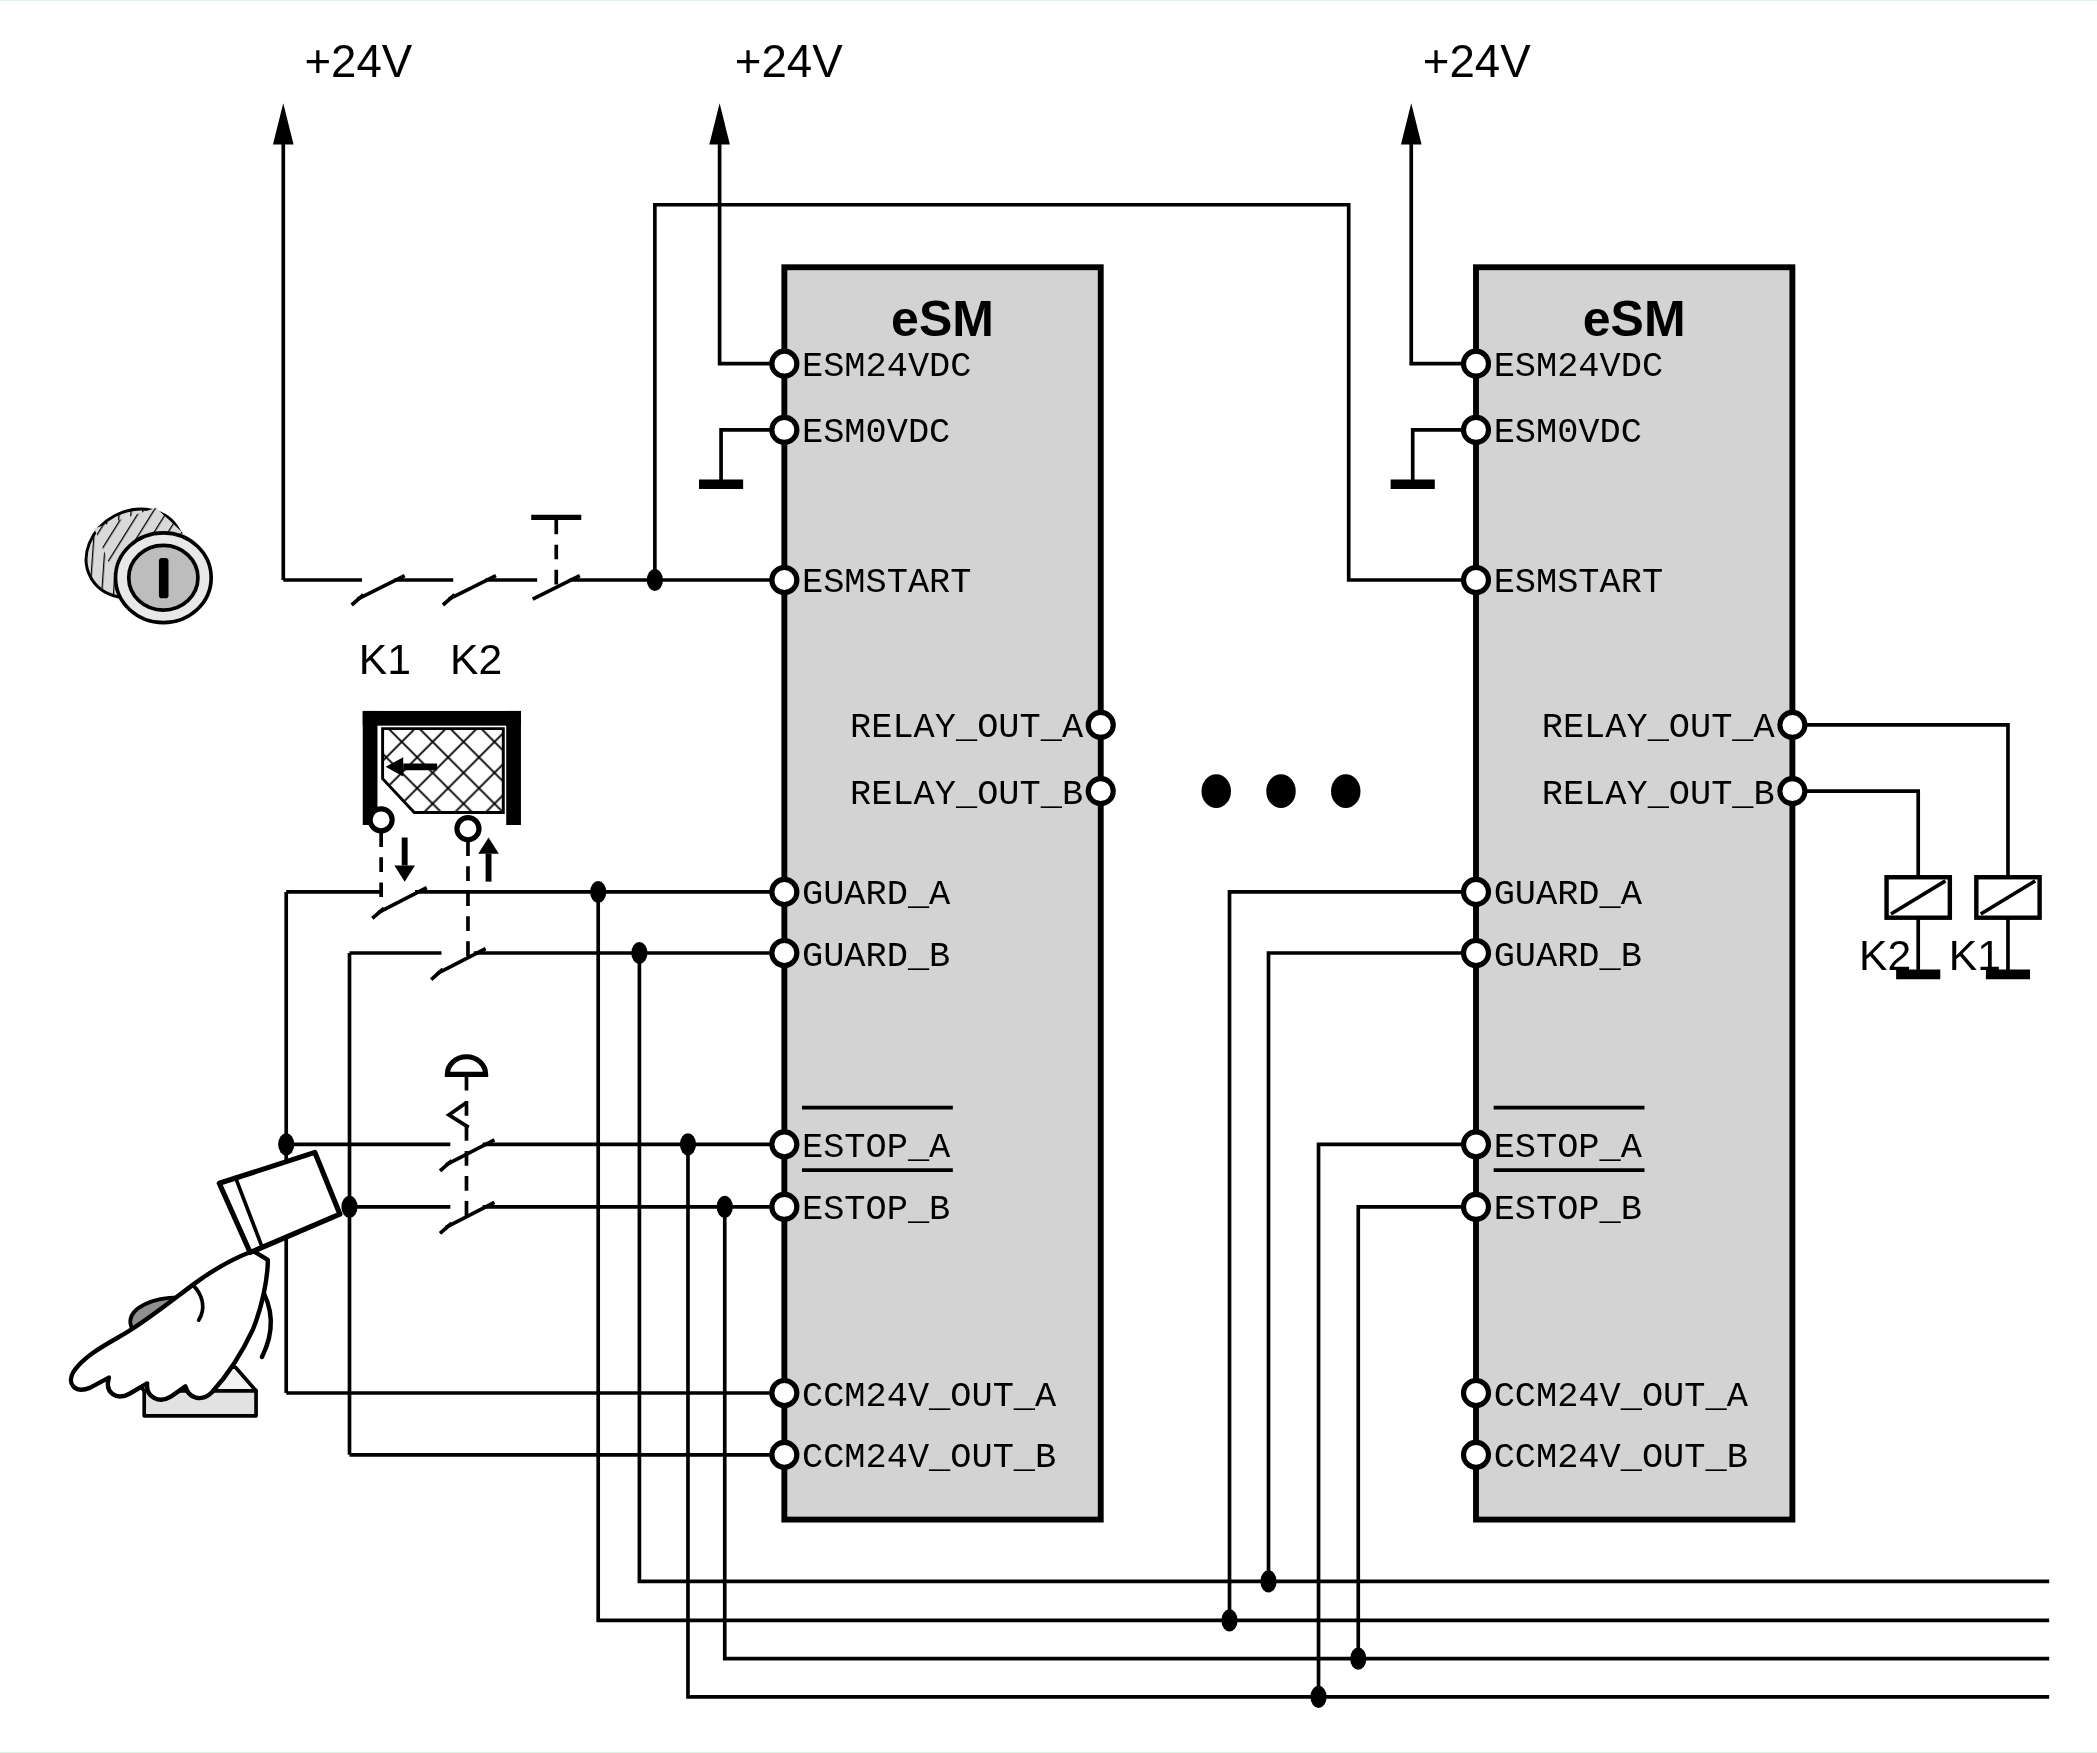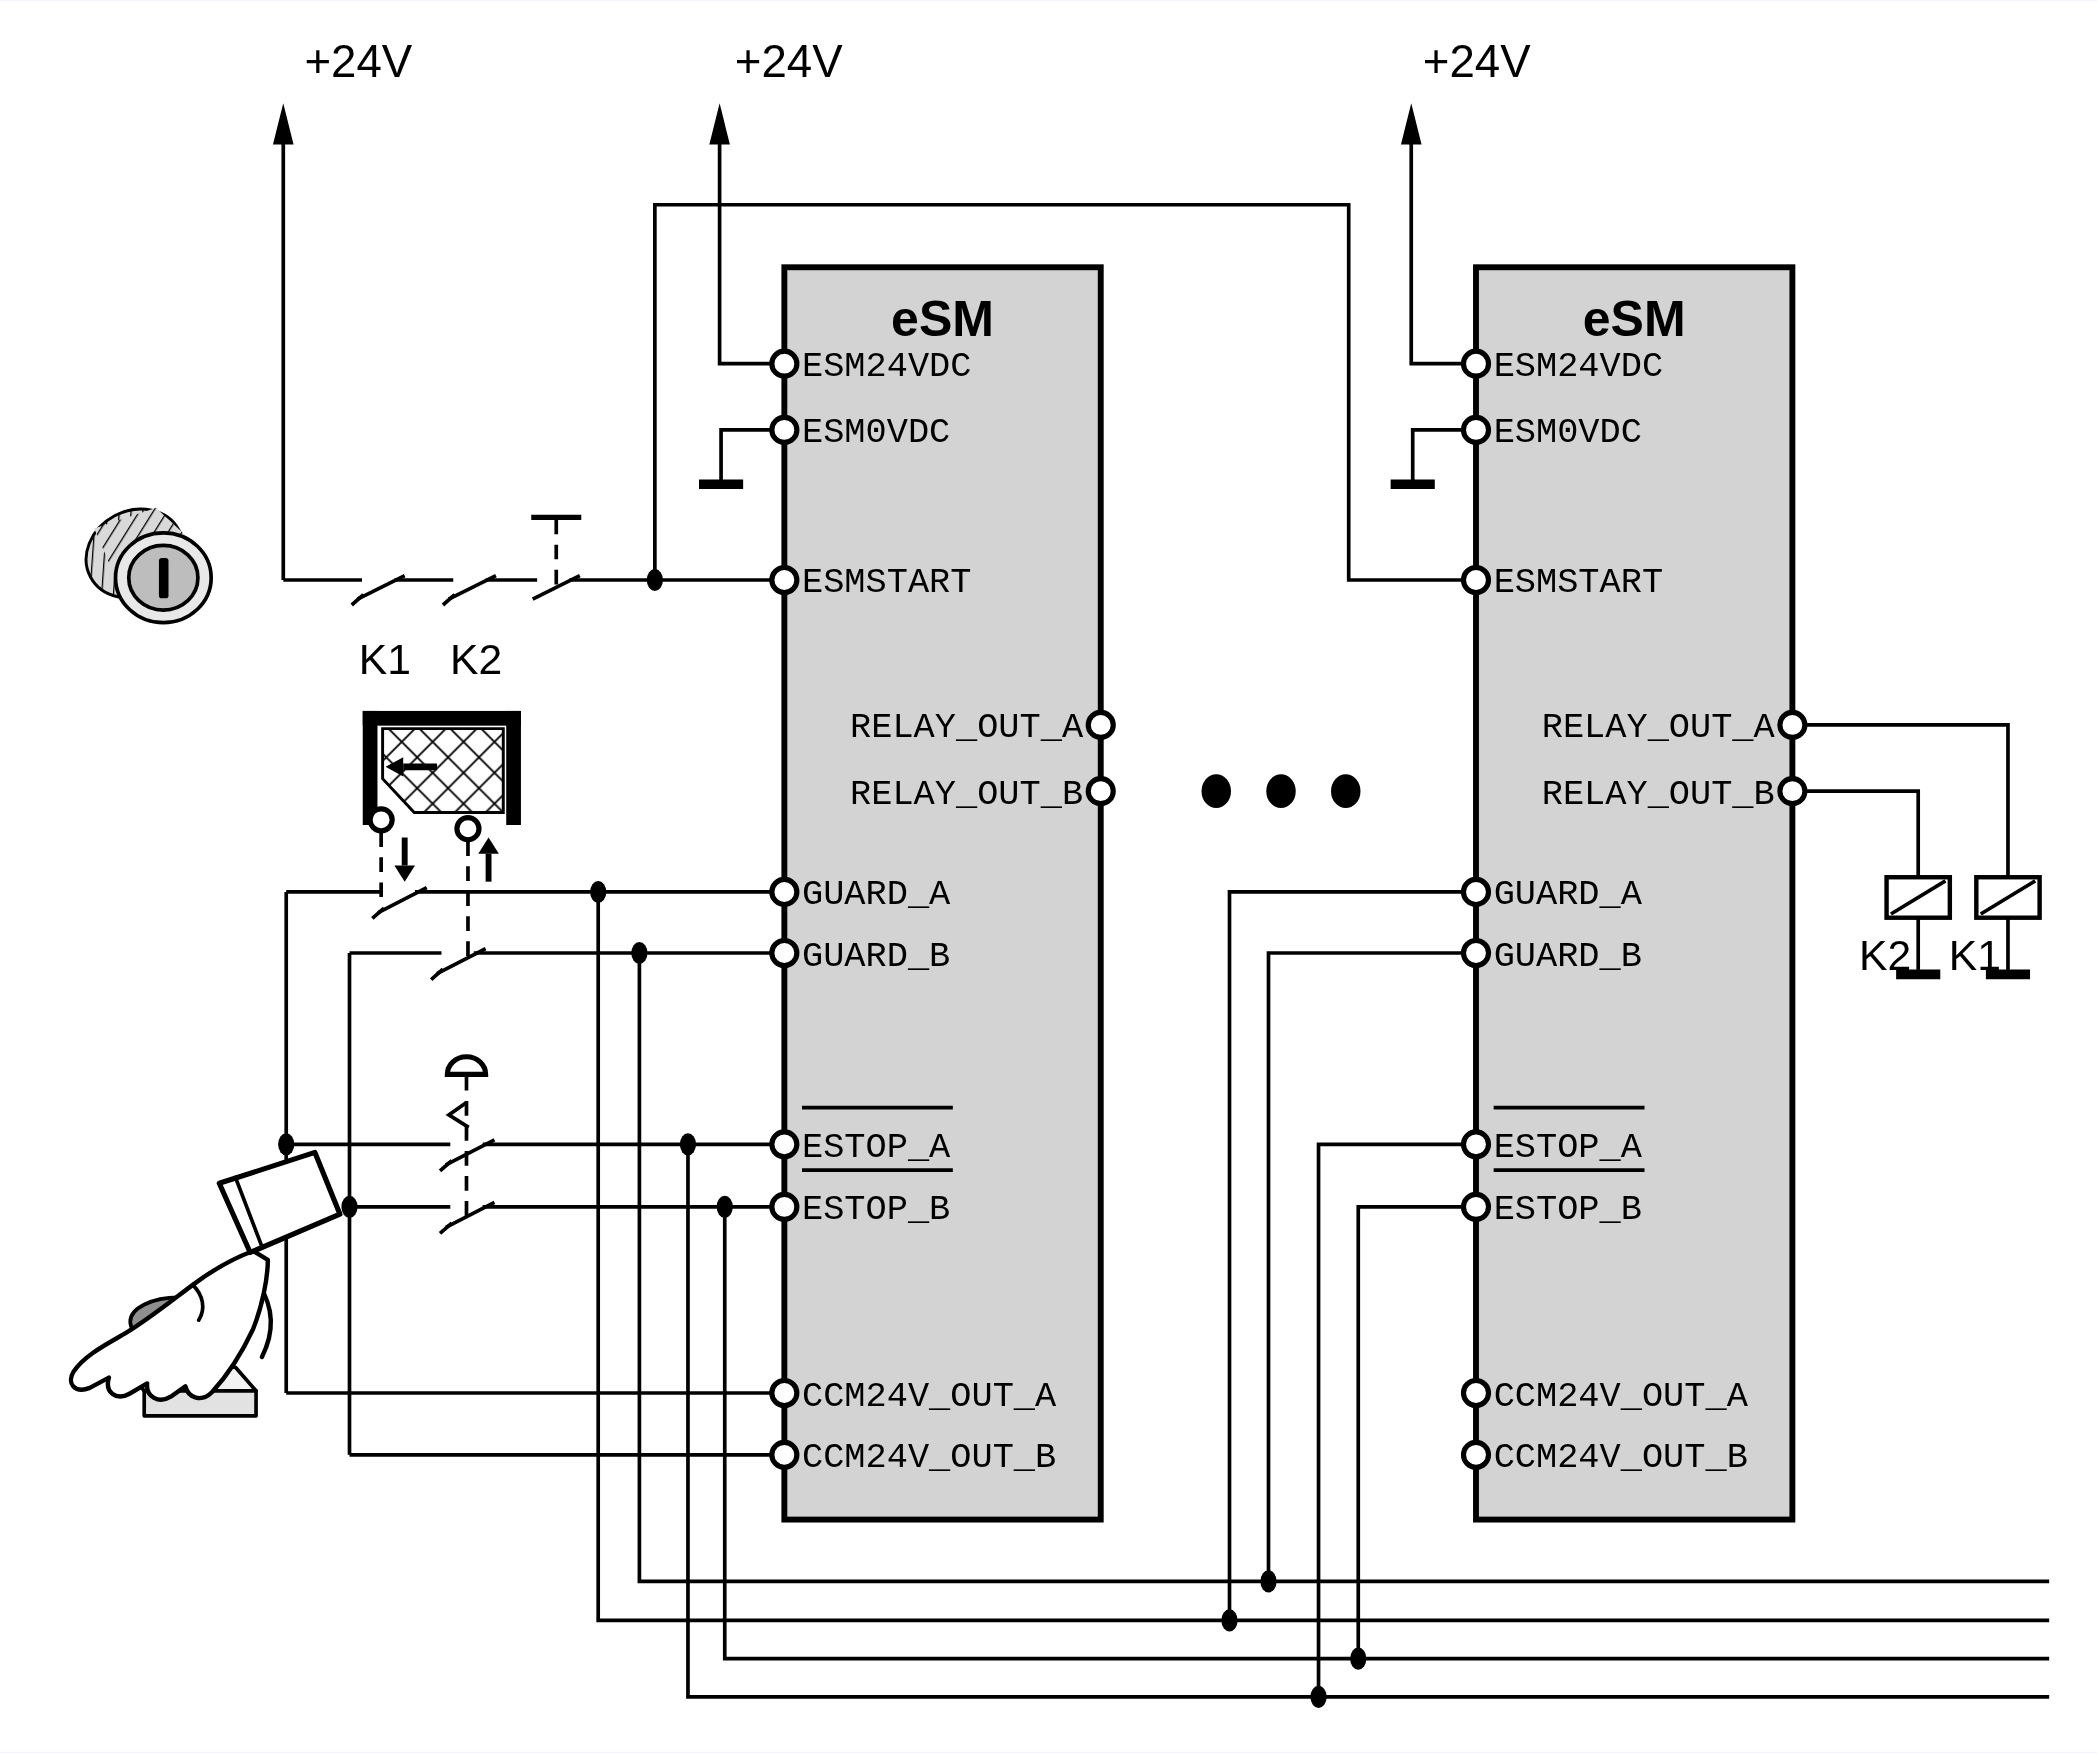--- a/index.html
+++ b/index.html
@@ -1,16 +1,16 @@
 <!DOCTYPE html>
 <html style="font-size:11.8px"><head>
 <meta charset="utf-8">
 <style>
   html,body{margin:0;padding:0;background:#fff;}
-  .stage{position:relative;width:2097px;height:1753px;background:#c4b5fd;overflow:hidden;}
+  .stage{position:relative;width:2097px;height:1753px;background:#22c55e;overflow:hidden;}
   svg{display:block;}
   .w{stroke:#000;stroke-width:5;fill:none;}
   .w7{stroke:#000;stroke-width:7;fill:none;}
   .dash{stroke:#000;stroke-width:5;fill:none;stroke-dasharray:20 14;}
   .modbox{stroke:#000;stroke-width:8;}
   .pin{fill:#fff;stroke:#000;stroke-width:7;}
   .dot{fill:#000;stroke:none;}
   .gbar{stroke:#000;stroke-width:13;fill:none;}
   .coil{fill:#fff;stroke:#000;stroke-width:6;}
   .mono{font-family:"Liberation Mono","DejaVu Sans Mono",monospace;font-size:48px;fill:#000;}

